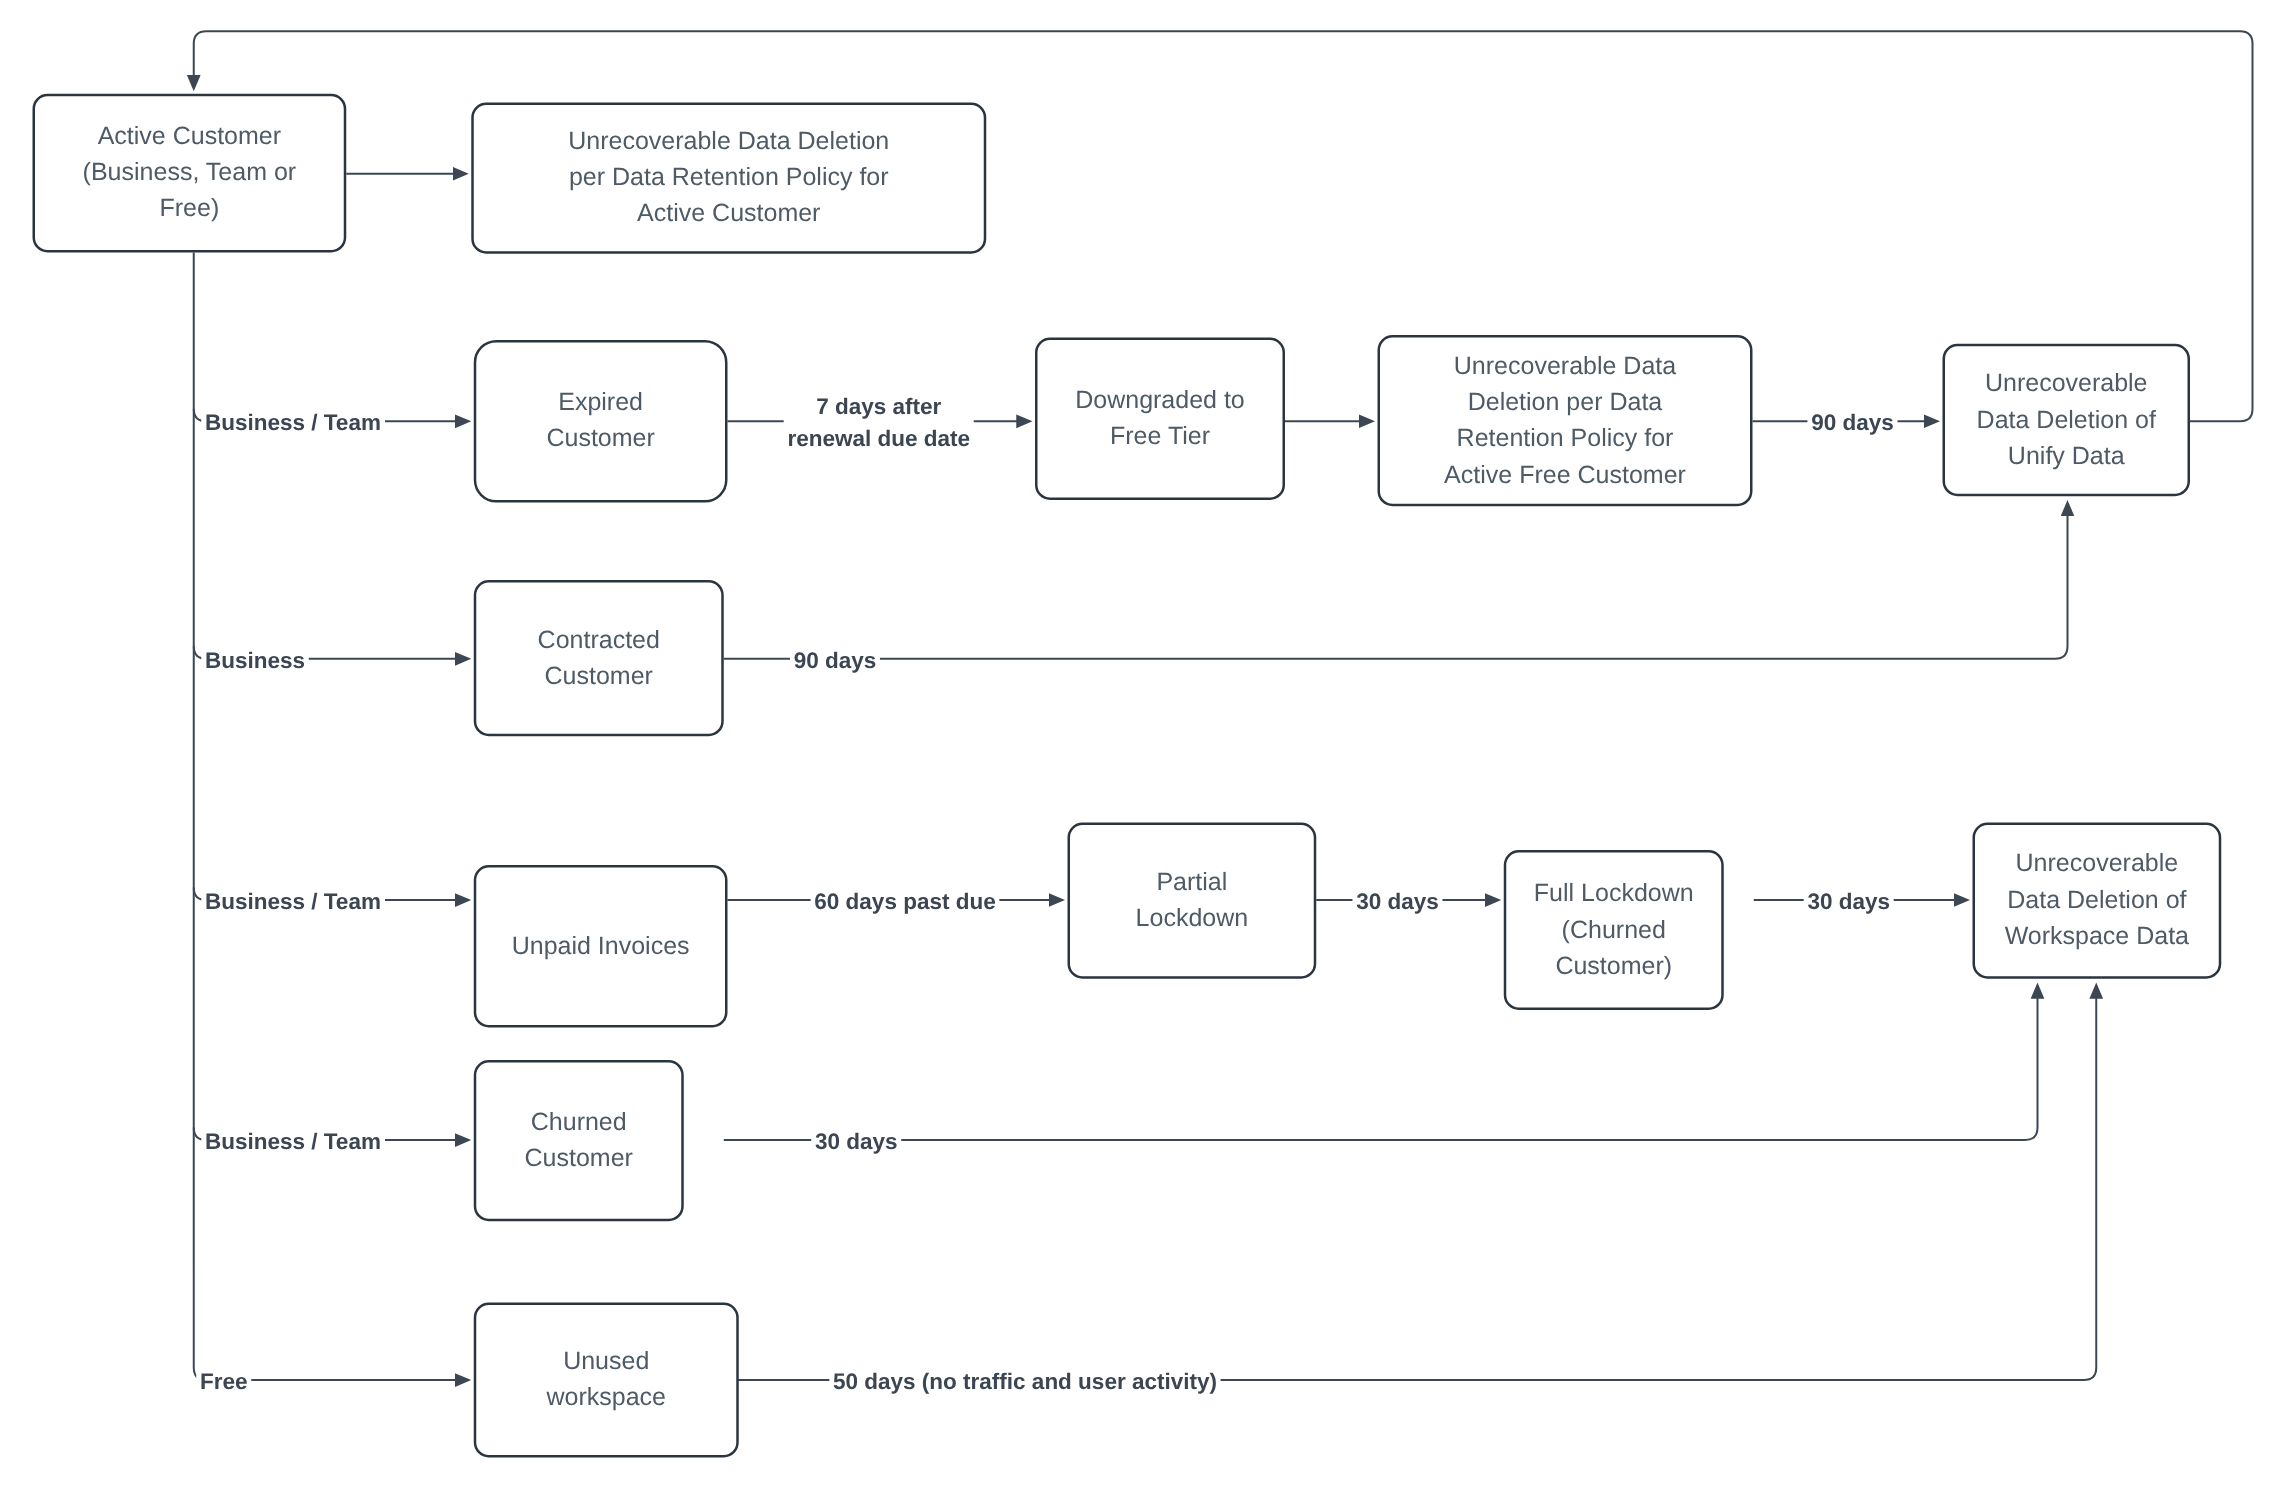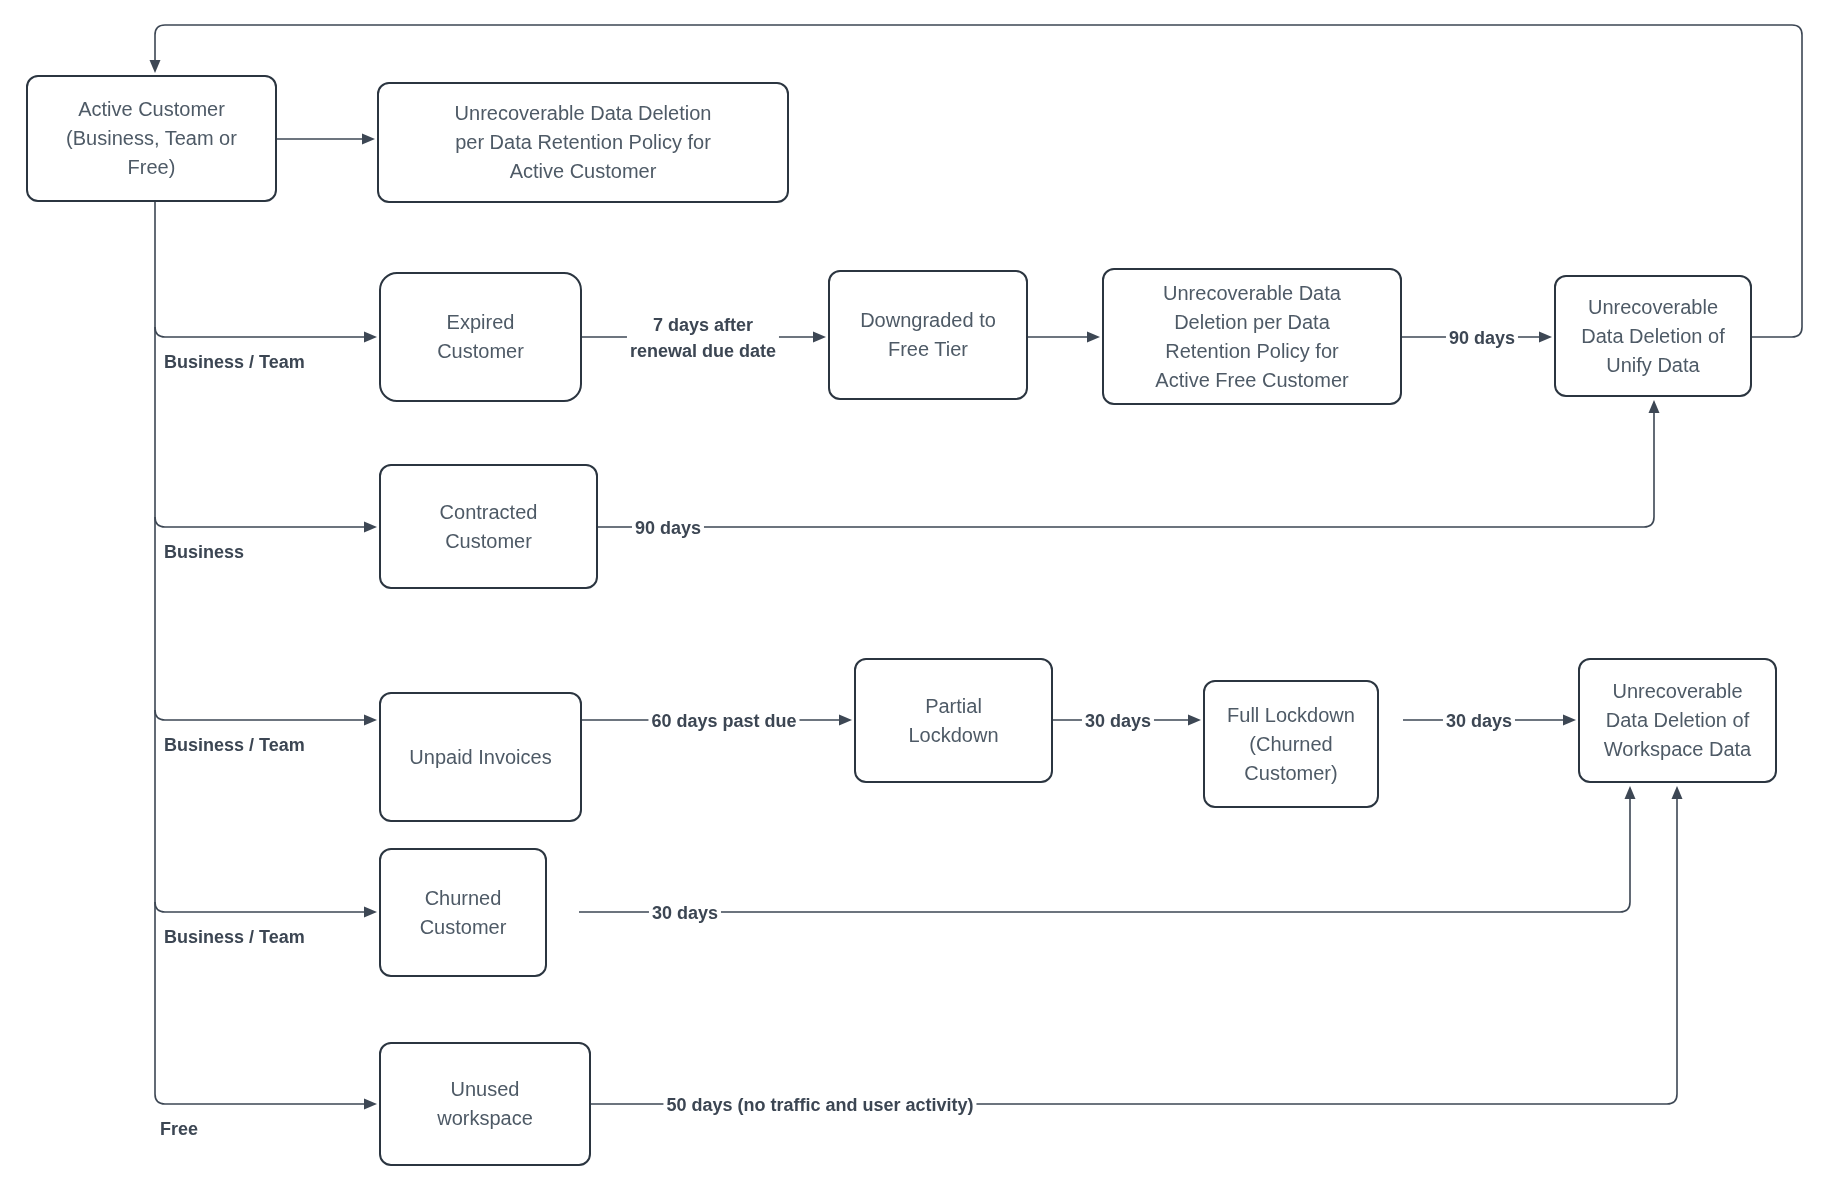--- a/index.html
+++ b/index.html
@@ -27,21 +27,21 @@
   .edge-label{
     position:absolute;
     background:#ffffff;
     color:#3c4653;
     font-size:18px;line-height:26px;
     font-weight:bold;
     white-space:pre-line;
     padding:0 3px;
     text-align:center;
   }
-  .edge-label.left-anchor{transform:translateY(-50%);text-align:left;margin-top:24px;}
+  .edge-label.left-anchor{transform:translateY(-50%);text-align:left;}
   .edge-label.center-anchor{transform:translate(-50%,-50%);}
 </style>
 </head>
 <body>
 
 <div id="canvas">
 
   <svg id="wires" width="1834" height="1198" viewBox="0 0 1834 1198" fill="none" stroke="#3d4754" stroke-width="1.6">
     <defs>
       <marker id="arrow" markerUnits="userSpaceOnUse" markerWidth="14" markerHeight="12" viewBox="0 0 14 12" refX="1" refY="6" orient="auto">
@@ -98,21 +98,21 @@
 
   <div class="node" style="left:1102px;top:268px;width:300px;height:137px;">Unrecoverable Data
 Deletion per Data
 Retention Policy for
 Active Free Customer</div>
 
   <div class="node" style="left:1554px;top:275px;width:198px;height:122px;">Unrecoverable
 Data Deletion of
 Unify Data</div>
 
-  <div class="node" style="left:379px;top:464px;width:219px;height:125px;">Contracted
+  <div class="node" style="left:379px;top:464px;width:200px;height:125px;">Contracted
 Customer</div>
 
   <div class="node" style="left:379px;top:692px;width:203px;height:130px;">Unpaid Invoices</div>
 
   <div class="node" style="left:854px;top:658px;width:199px;height:125px;">Partial
 Lockdown</div>
 
   <div class="node" style="left:1203px;top:680px;width:176px;height:128px;">Full Lockdown
 (Churned
 Customer)</div>

